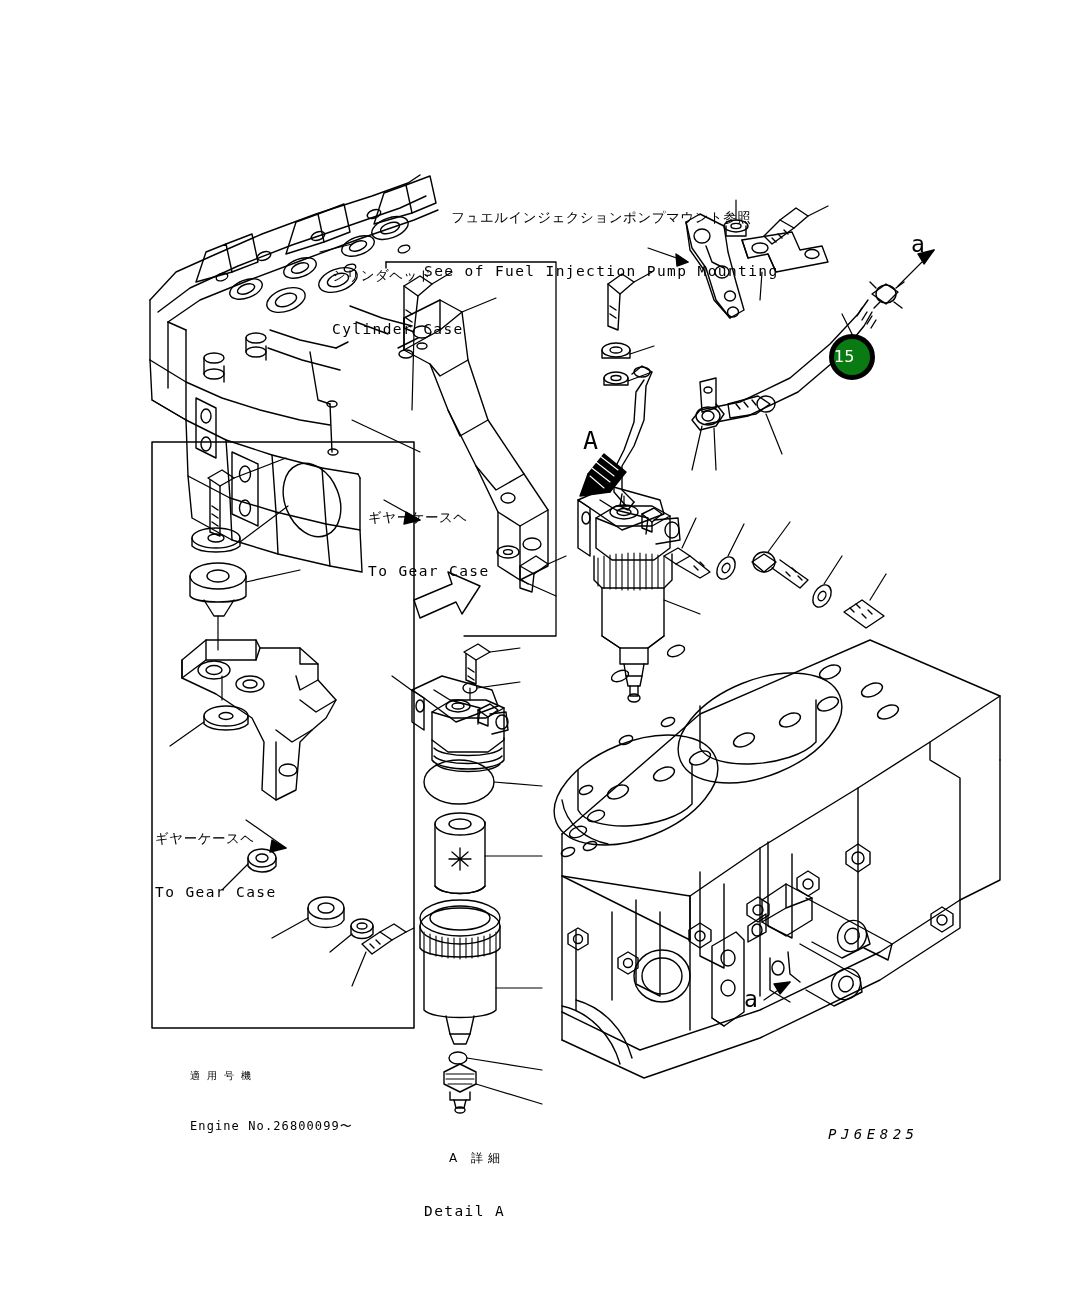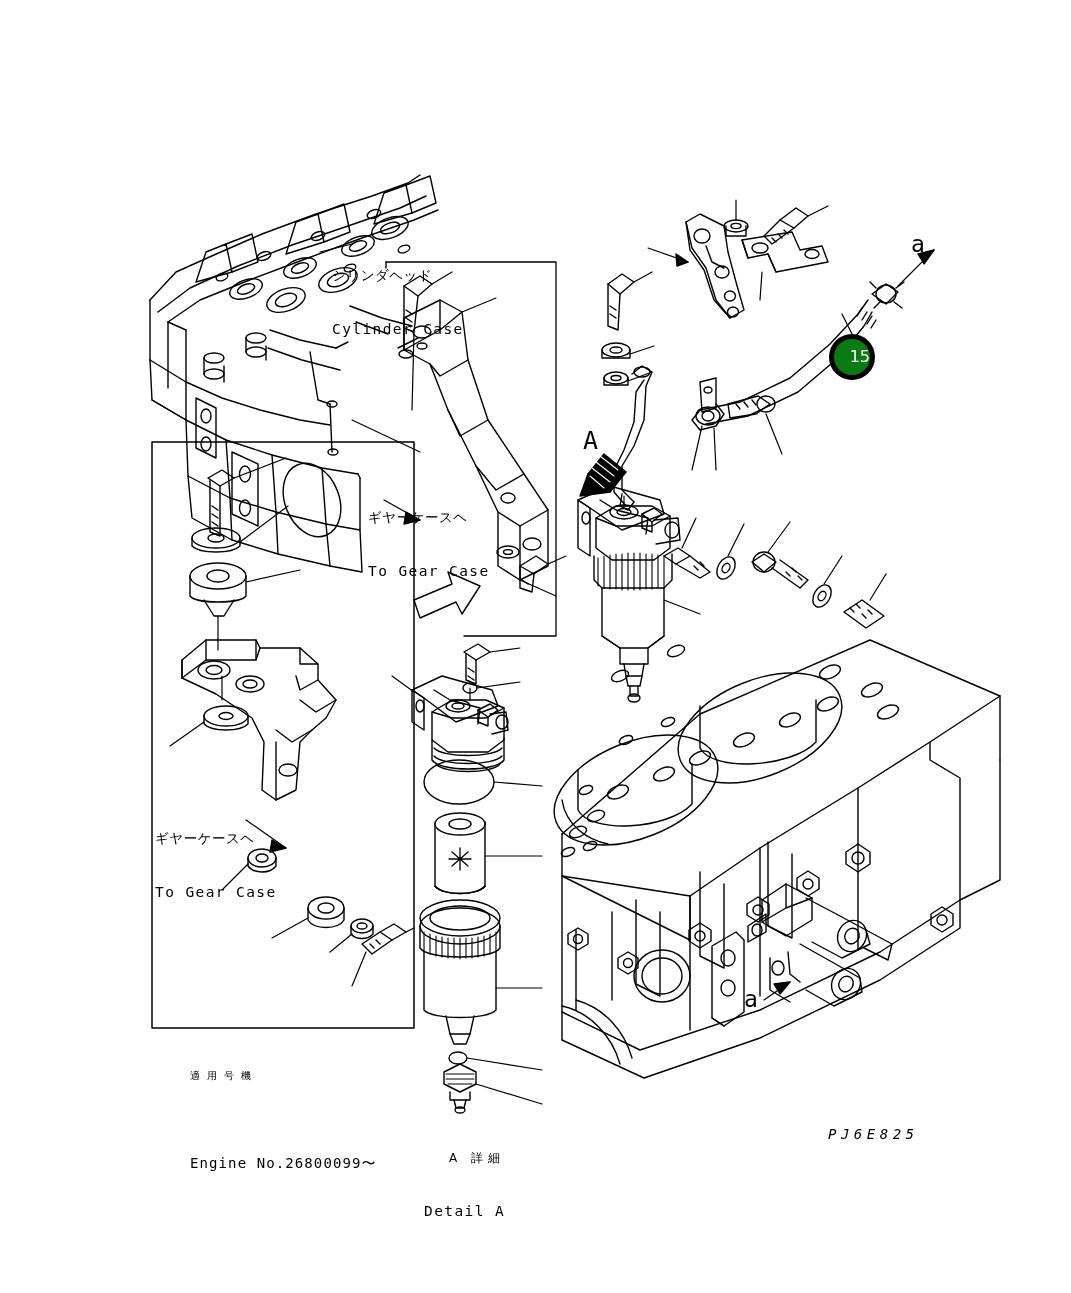--- a/index.html
+++ b/index.html
@@ -47,21 +47,21 @@
   .lbl.ctr { text-align: center; }
 
   #lbl-pump-mount { left: 424px; top: 172px; }
   #lbl-cyl-head   { left: 332px; top: 230px; }
   #lbl-gear-1     { left: 368px; top: 472px; }
   #lbl-gear-2     { left: 155px; top: 793px; }
   #lbl-engine-no  { left: 190px; top: 1032px; }
   #lbl-detail-a   { left: 424px; top: 1113px; }
 
   #lbl-engine-no .jp { letter-spacing: 7px; font-size: 10px; }
-  #lbl-engine-no .en { font-size: 14px; letter-spacing: 1.1px; margin-top: 36px; }
+  #lbl-engine-no .en { font-size: 12px; letter-spacing: 1.1px; }
   #lbl-detail-a .jp  { letter-spacing: 5px; font-size: 12px; text-align: right; }
 
   #dwg-number {
     position: absolute;
     left: 828px;
     top: 1126px;
     font-family: "DejaVu Sans Mono", "Liberation Mono", monospace;
     font-size: 14px;
     letter-spacing: 4.5px;
     color: #000000;
@@ -94,21 +94,21 @@
     left: 829px;
     top: 334px;
     width: 46px;
     height: 46px;
     border-radius: 50%;
     background: #0a7a12;
     border: 5px solid #000000;
     box-sizing: border-box;
     display: flex;
     align-items: center;
-    justify-content: flex-end;
+    justify-content: flex-start;
   }
   #item-bubble-15 span {
     color: #ffffff;
     font-family: "DejaVu Sans", "Liberation Sans", sans-serif;
     font-size: 16px;
     line-height: 1;
   }
 </style>
 </head>
 <body>
@@ -655,20 +655,24 @@
         </g>
         <path d="M450 1092 L450 1100 L470 1100 L470 1092"></path>
         <path d="M454 1100 L456 1108 L464 1108 L466 1100"></path>
         <ellipse cx="460" cy="1110" rx="5" ry="3"></ellipse>
         <path d="M476 1084 L542 1104" stroke-width="1.2"></path>
       </g>
 
     </g>
   </svg>
 
+  <div class="lbl ctr" id="lbl-pump-mount">
+    <span class="jp">フュエルインジェクションポンプマウント参照</span>
+    <span class="en">See of Fuel Injection Pump Mounting</span>
+  </div>
 
   <div class="lbl" id="lbl-cyl-head">
     <span class="jp">シリンダヘッド</span>
     <span class="en">Cylinder Case</span>
   </div>
 
   <div class="lbl" id="lbl-gear-1">
     <span class="jp">ギヤーケースヘ</span>
     <span class="en">To Gear Case</span>
   </div>

